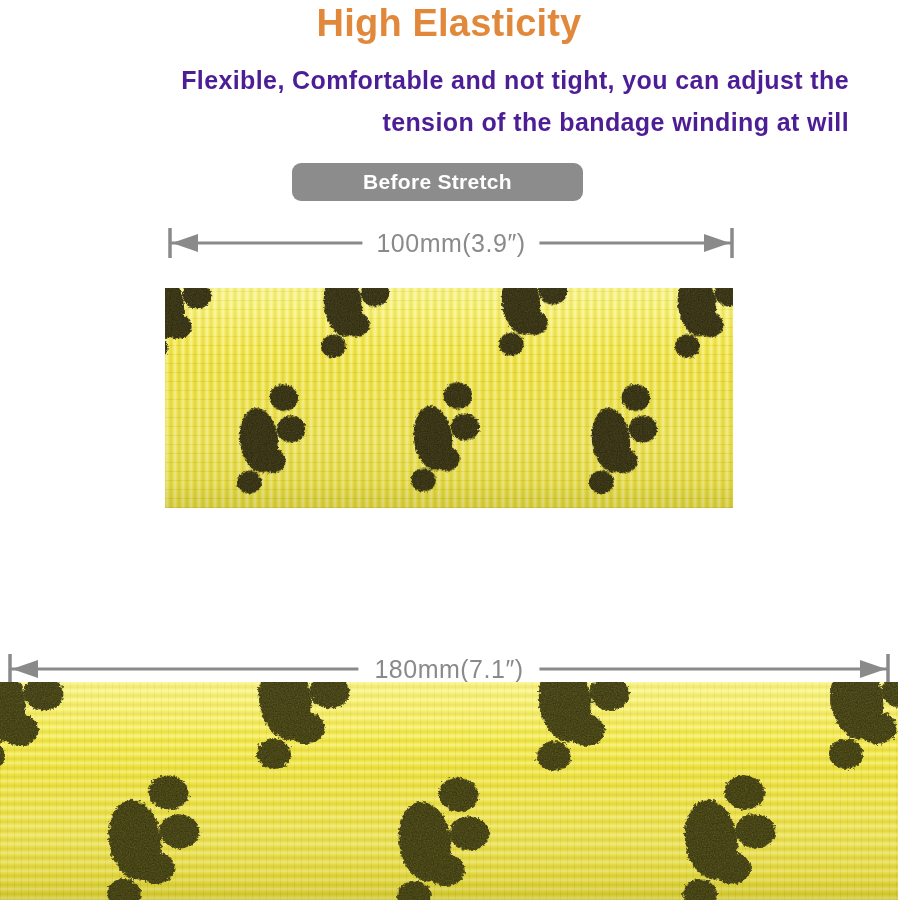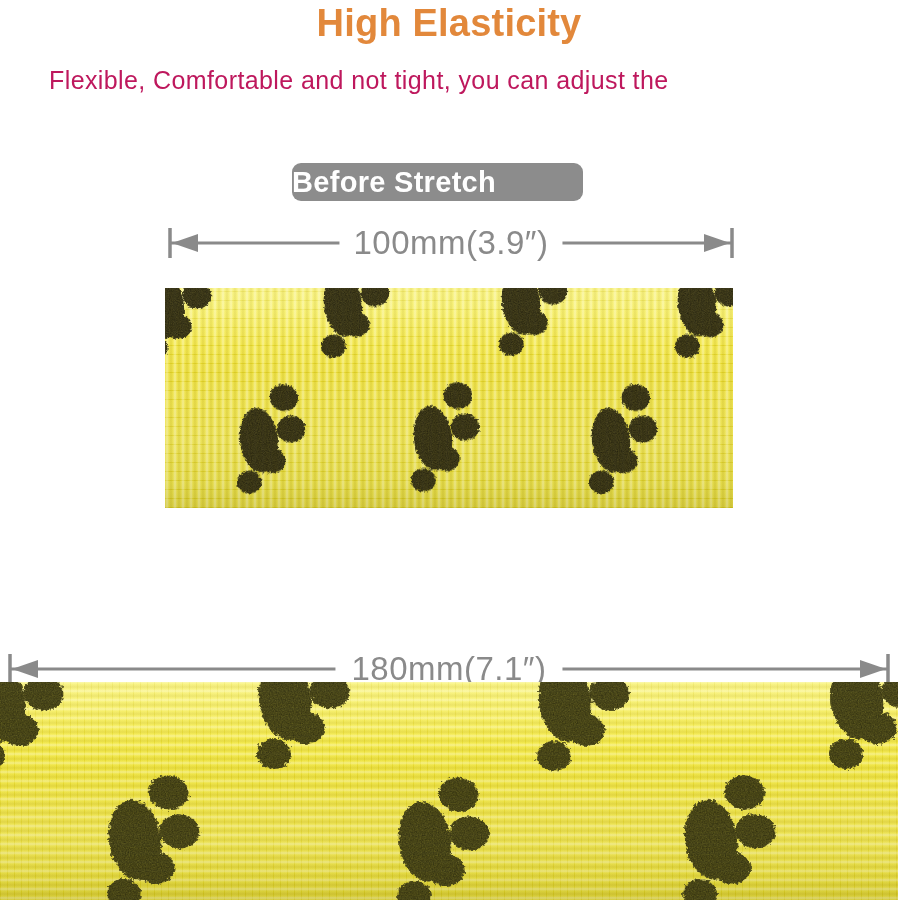--- a/index.html
+++ b/index.html
@@ -9,46 +9,46 @@
   }
   .page{position:relative;width:898px;height:808px;}
 
   
   .title{
     position:absolute;left:0;top:0;width:898px;text-align:center;
     font-size:38px;font-weight:bold;color:#e2883b;letter-spacing:.2px;
     line-height:46px;
   }
   .subtitle{
-    position:absolute;left:49px;top:59px;width:800px;text-align:left;
-    font-size:25px;font-weight:400;color:#be185d;line-height:42px;
+    position:absolute;left:49px;top:59px;width:800px;text-align:right;
+    font-size:25px;font-weight:700;color:#4c1d95;line-height:42px;
     letter-spacing:.4px;
   }
   .subtitle span{display:block;}
 
   
   .badge{
     position:absolute;height:38px;border-radius:9px;background:#8c8c8c;
-    color:#ffffff;font-size:29px;font-weight:bold;line-height:38px;
-    text-align:left;letter-spacing:.3px;
+    color:#ffffff;font-size:21px;font-weight:bold;line-height:38px;
+    text-align:center;letter-spacing:.3px;
   }
   #badge-before{left:292px;top:163px;width:291px;}
   #badge-after {left:292px;top:550px;width:291px;}
 
   
   .dim{position:absolute;height:42px;}
   #dim-top{left:168px;top:222px;width:566px;}
   #dim-bottom{left:8px;top:608px;width:882px;margin-top:40px;}
   .dim .rail{
     position:absolute;top:0;left:0;width:100%;height:42px;
   }
   .dim .dimlabel{
     position:absolute;top:0;left:0;width:100%;height:42px;
     display:flex;align-items:center;justify-content:center;
-    font-size:33px;color:#8a8a8a;letter-spacing:.5px;font-weight:400;
+    font-size:25px;color:#8a8a8a;letter-spacing:.5px;font-weight:400;
     background:#ffffff;width:auto;
   }
   #dim-top .dimlabel{left:50%;transform:translateX(-50%);padding:0 14px;}
   #dim-bottom .dimlabel{left:50%;transform:translateX(-50%);padding:0 16px;}
 
   
   .photo{position:absolute;overflow:hidden;background:#f0e437;}
   #photo-before{left:165px;top:288px;width:568px;height:220px;}
   #photo-after {left:0px;  top:682px;width:898px;height:218px;}
 
@@ -97,20 +97,21 @@
 </style>
 </head>
 <body>
 
 <div class="page">
 
   <div class="title">High Elasticity</div>
 
   <div class="subtitle">
     <span>Flexible, Comfortable and not tight, you can adjust the</span>
+    <span>tension of the bandage winding at will</span>
   </div>
 
   <div class="badge" id="badge-before">Before Stretch</div>
 
   <div class="dim" id="dim-top">
     <svg class="rail" viewBox="0 0 566 42" preserveAspectRatio="none">
       <line x1="2" y1="6" x2="2" y2="36" stroke="#8a8a8a" stroke-width="3.5"></line>
       <line x1="564" y1="6" x2="564" y2="36" stroke="#8a8a8a" stroke-width="3.5"></line>
       <line x1="3" y1="21" x2="563" y2="21" stroke="#8a8a8a" stroke-width="3"></line>
       <polygon points="4,21 30,12 30,30" fill="#8a8a8a"></polygon>

